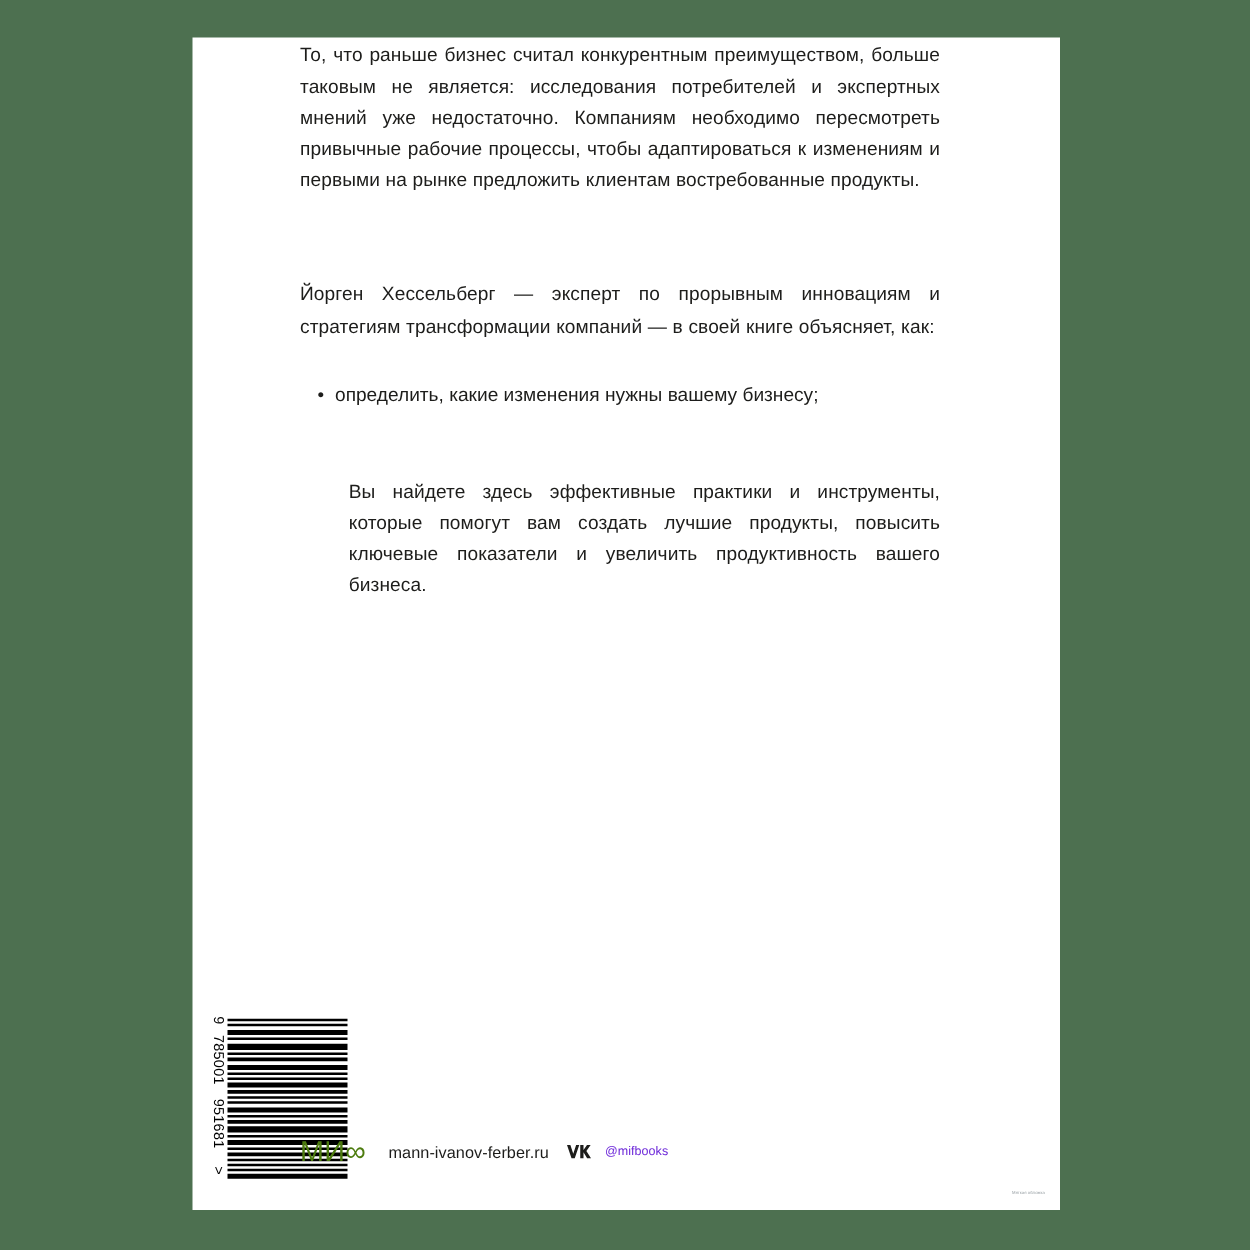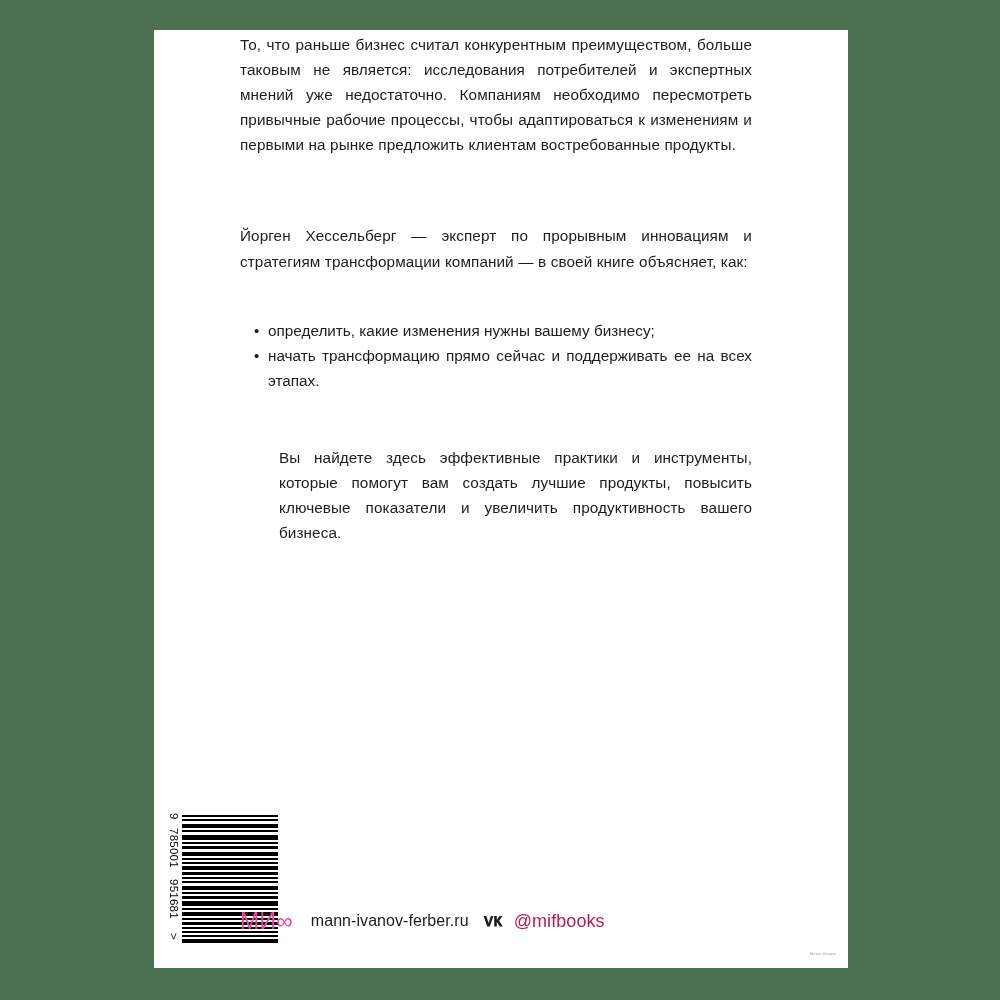--- a/index.html
+++ b/index.html
@@ -53,21 +53,21 @@
   }
   .para.last-line-left { text-align-last: left; }
 
   #para-intro { margin-top: 2px; }
   #para-author { margin-top: 66px; }
   #para-outro  { margin-top: 52px; margin-left: 39px; }
 
   
   #benefits {
     list-style: none;
-    margin: 44px 0 0 0;
+    margin: 30px 0 0 0;
     padding: 0;
   }
   #benefits li {
     position: relative;
     padding-left: 28px;
     margin: 0 0 0 0;
     color: #1d1d1b;
     font-size: 15.3px;
     line-height: 25.1px;
     text-align: justify;
@@ -150,41 +150,41 @@
     top: 876px;          
     height: 30px;
     display: flex;
     align-items: center;
     pointer-events: auto;
   }
   #mif-logo {
     font-family: "Liberation Sans", "DejaVu Sans", sans-serif;
     font-size: 23px;
     font-weight: 400;
-    color: #ec4899;
+    color: #4d7c0f;
     letter-spacing: 0.01em;
     line-height: 1;
     white-space: nowrap;
   }
   #site-url {
     margin-left: 18px;
-    font-size: 16px;
+    font-size: 13px;
     color: #1d1d1b;
     letter-spacing: 0.004em;
     white-space: nowrap;
   }
   #vk-icon {
     margin-left: 14px;
     display: inline-flex;
     align-items: center;
   }
   #vk-handle {
     margin-left: 11px;
-    font-size: 18px;
-    color: #be185d;
+    font-size: 10px;
+    color: #6d28d9;
     letter-spacing: 0.004em;
     white-space: nowrap;
   }
 
   
   #printmark {
     position: absolute;
     right: 12px;
     bottom: 12px;
     font-size: 3.4px;
@@ -203,21 +203,20 @@
   <div id="cover">
 
     <div id="copy">
 
       <p class="para last-line-left" id="para-intro">То, что раньше бизнес считал конкурентным преимуществом, больше таковым не является: исследования потребителей и экспертных мнений уже недостаточно. Компаниям необходимо пересмотреть привычные рабочие процессы, чтобы адаптироваться к изменениям и первыми на рынке предложить клиентам востребованные продукты.</p>
 
       <p class="para last-line-left" id="para-author">Йорген Хессельберг — эксперт по прорывным инновациям и стратегиям трансформации компаний — в своей книге объясняет, как:</p>
 
       <ul id="benefits">
         <li>определить, какие изменения нужны вашему бизнесу;</li>
-        <li class="wrap">начать трансформацию прямо сейчас и поддерживать ее на всех этапах.</li>
       </ul>
 
       <p class="para last-line-left" id="para-outro">Вы найдете здесь эффективные практики и инструменты, которые помогут вам создать лучшие продукты, повысить ключевые показатели и увеличить продуктивность вашего бизнеса.</p>
     </div>
 
     <div id="footer">
 
       <div id="barcode-wrap">
         <div id="barcode-rot">
           <div id="barcode-bars">

